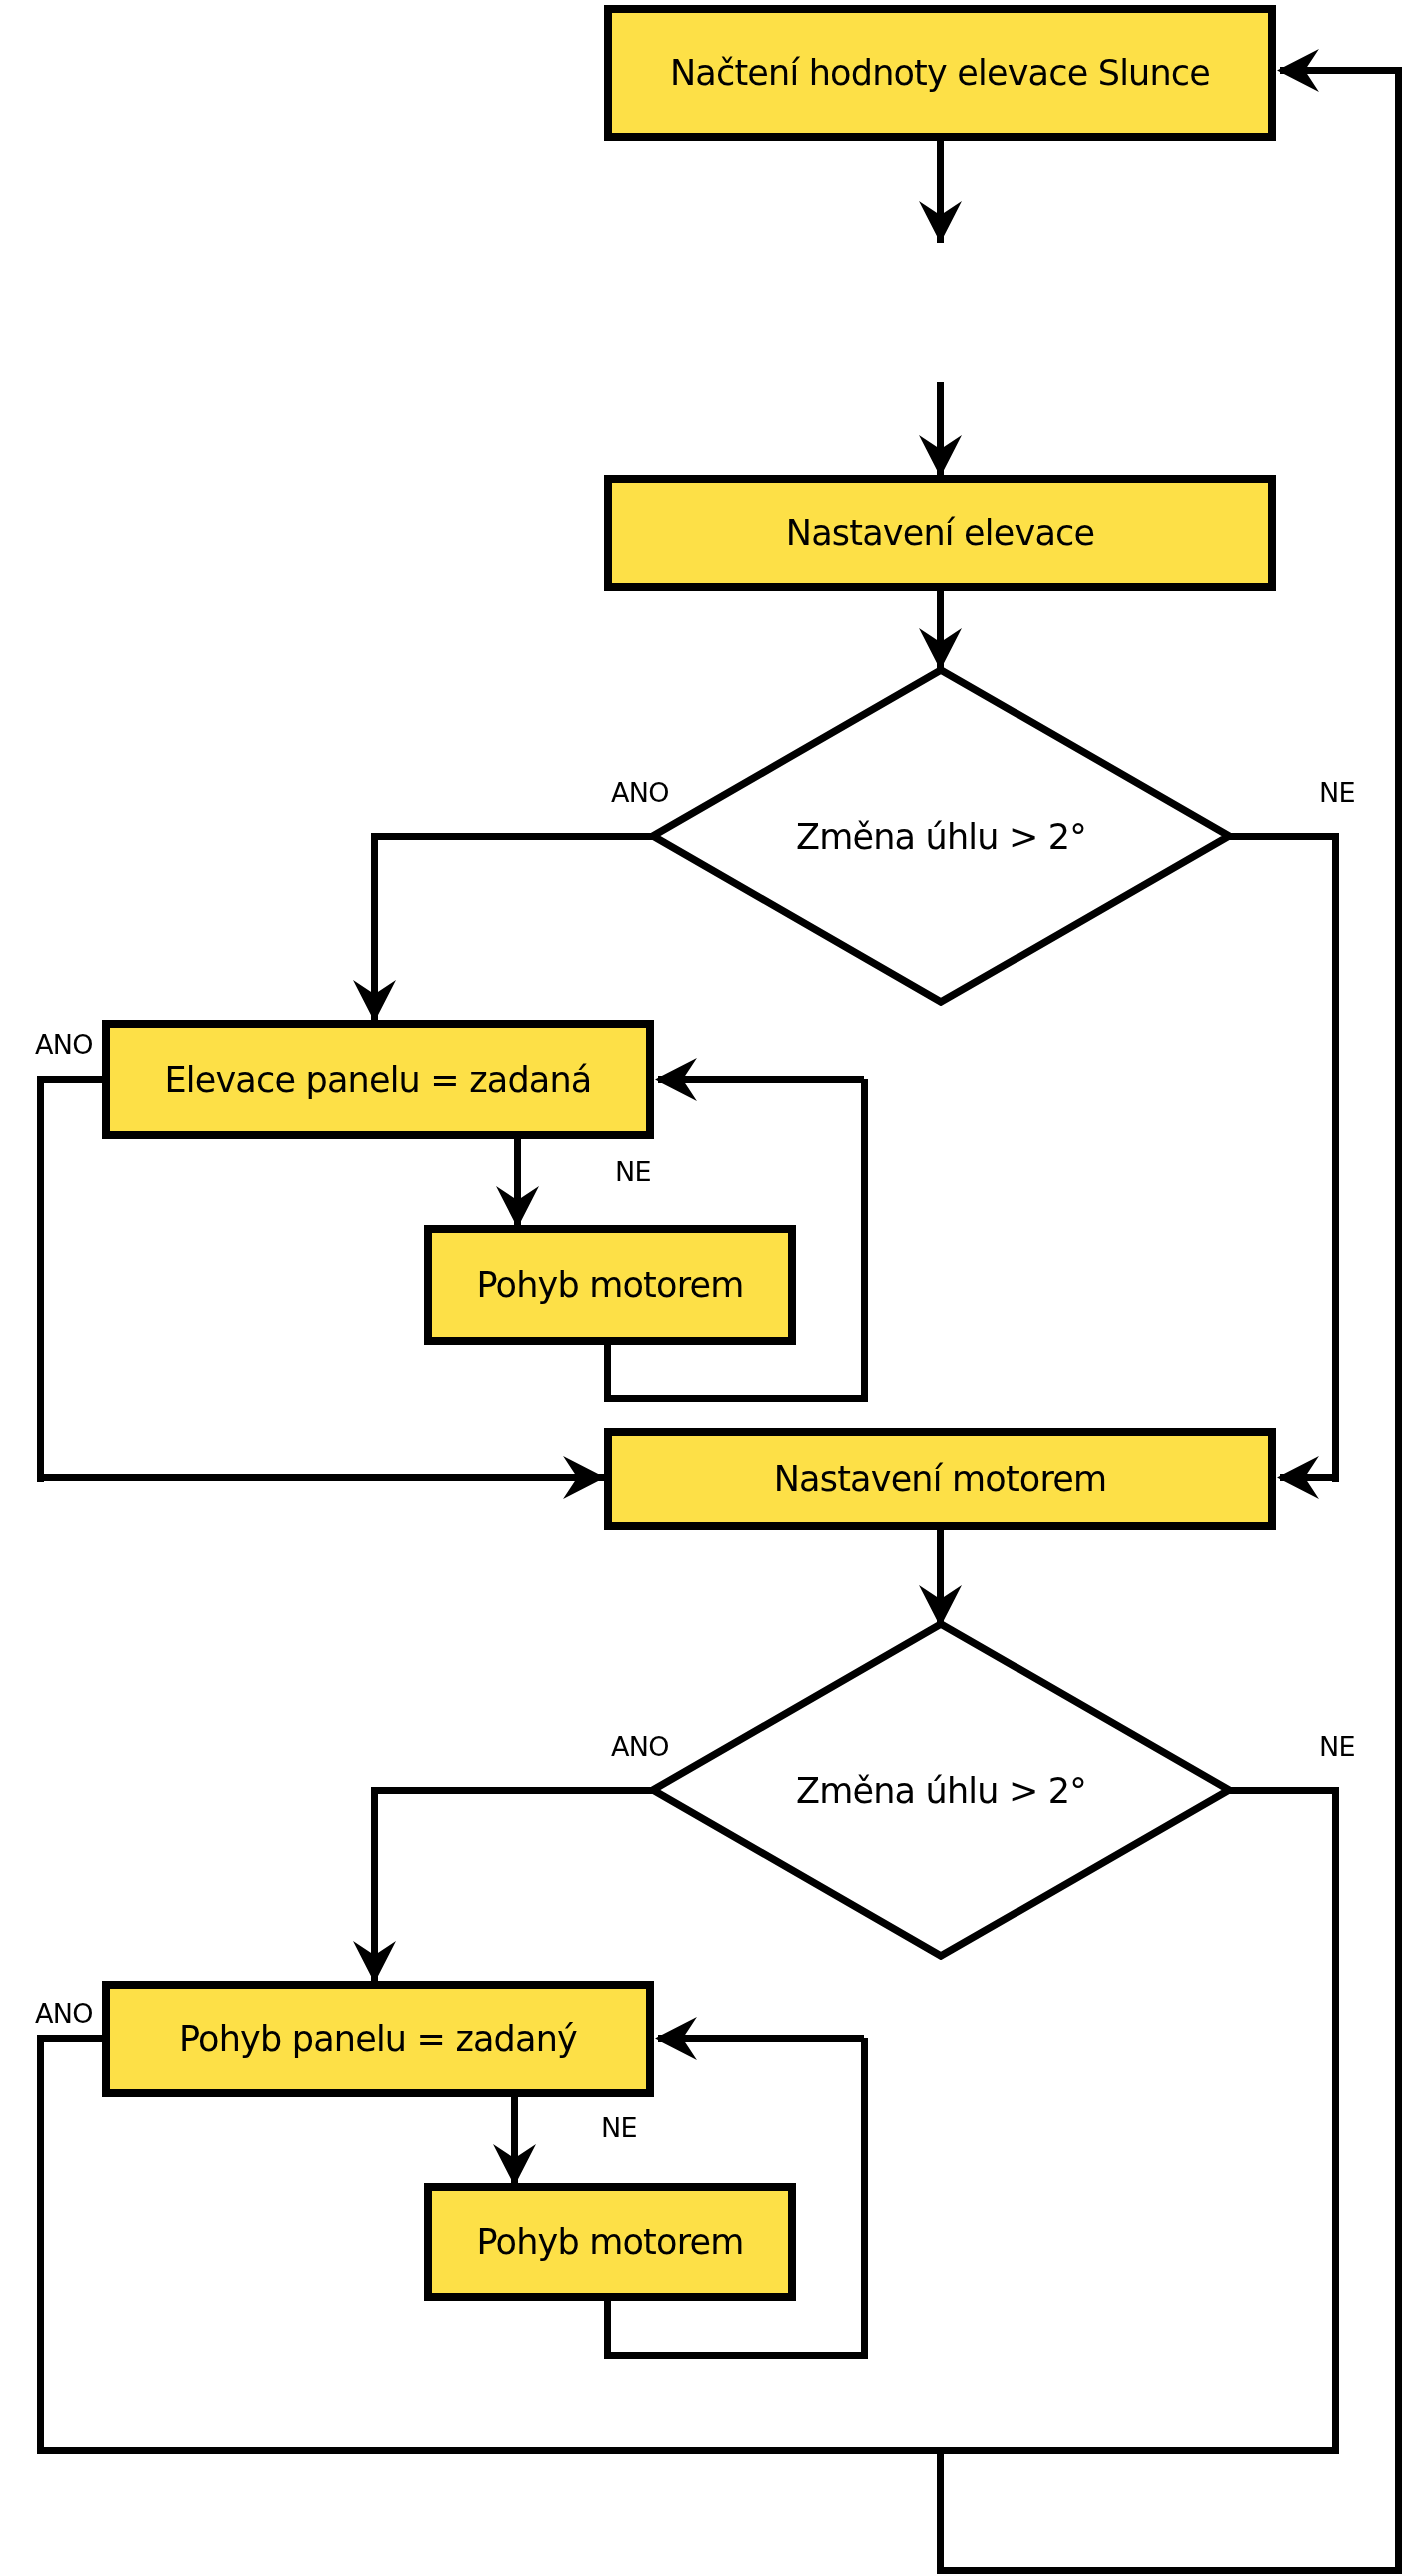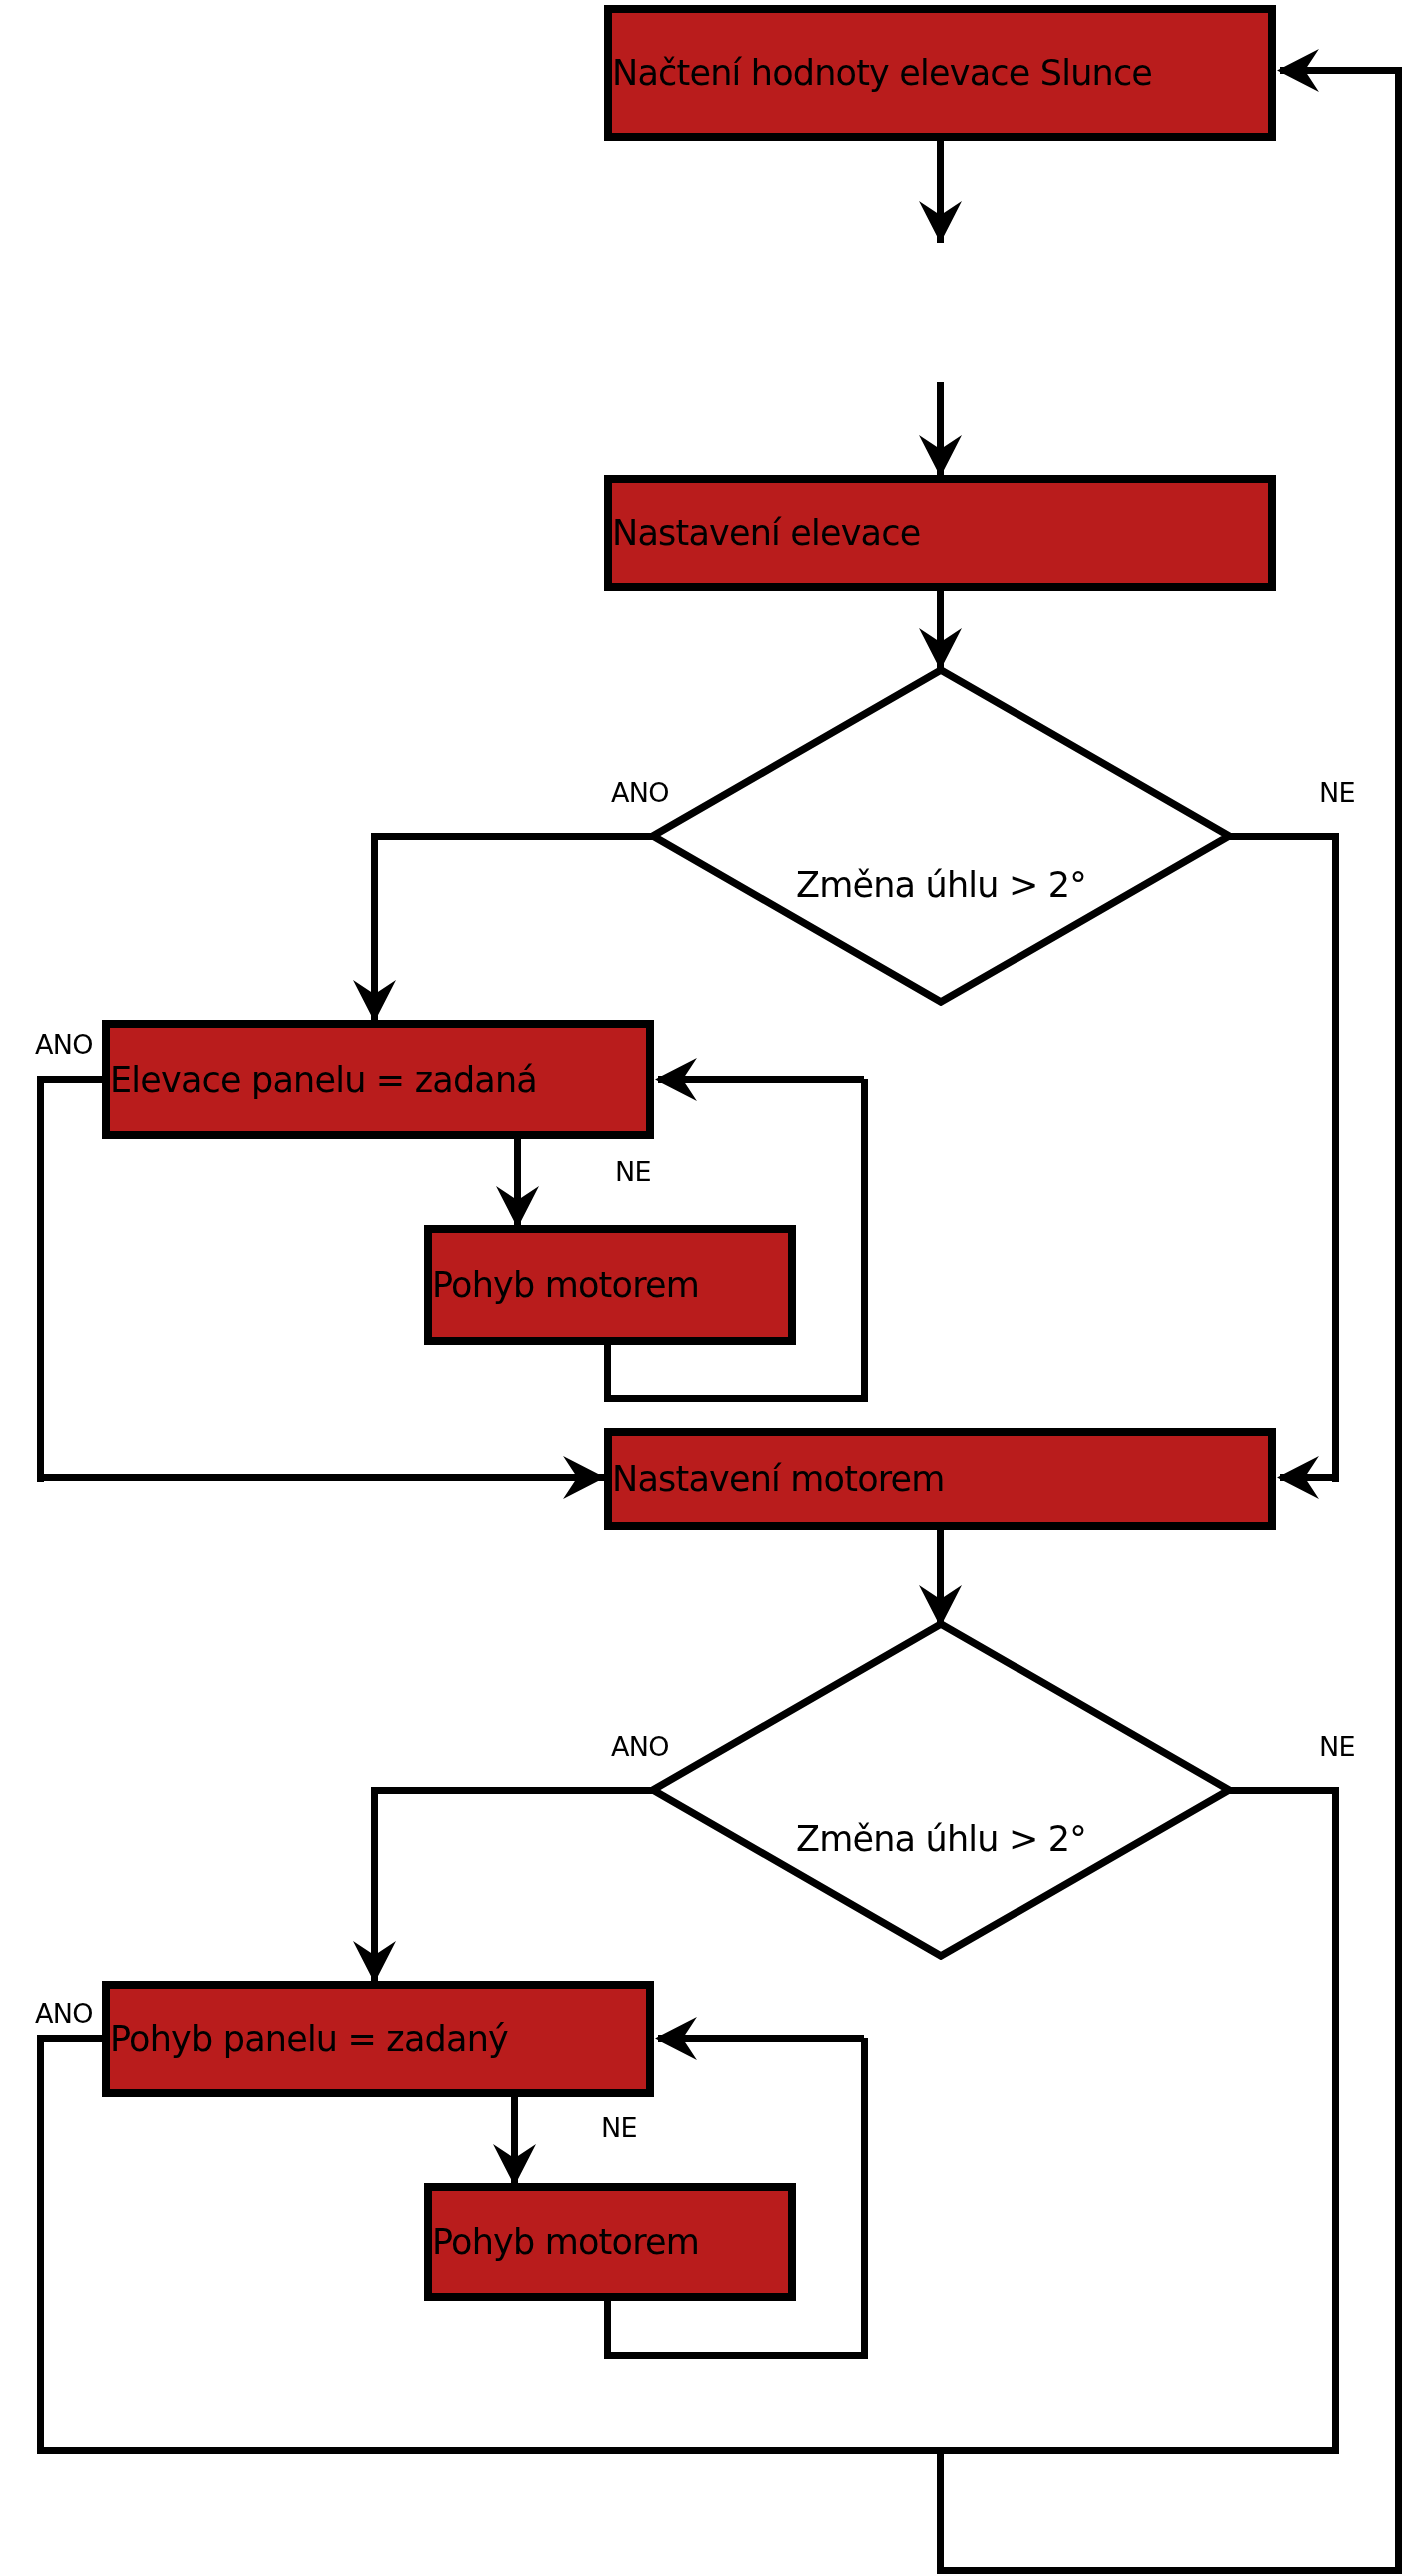--- a/index.html
+++ b/index.html
@@ -17,40 +17,40 @@
     overflow: hidden;
   }
   .ln {
     position: absolute;
     background: #000000;
   }
   .box {
     position: absolute;
     box-sizing: border-box;
     border: 8px solid #000000;
-    background: #b91c1c;
+    background: #fde047;
     display: flex;
     align-items: center;
+    justify-content: center;
     text-align: center;
   }
   .node-text {
     font-size: 35px;
     letter-spacing: -0.8px;
     white-space: nowrap;
   }
   .diamond-svg {
     position: absolute;
   }
   .dtext {
     position: absolute;
     display: flex;
     align-items: center;
     justify-content: center;
     text-align: center;
-    margin-top: 48px;
   }
   .elabel {
     position: absolute;
     font-size: 27px;
     letter-spacing: -0.6px;
     line-height: 42px;
     height: 42px;
     text-align: right;
     white-space: nowrap;
   }

